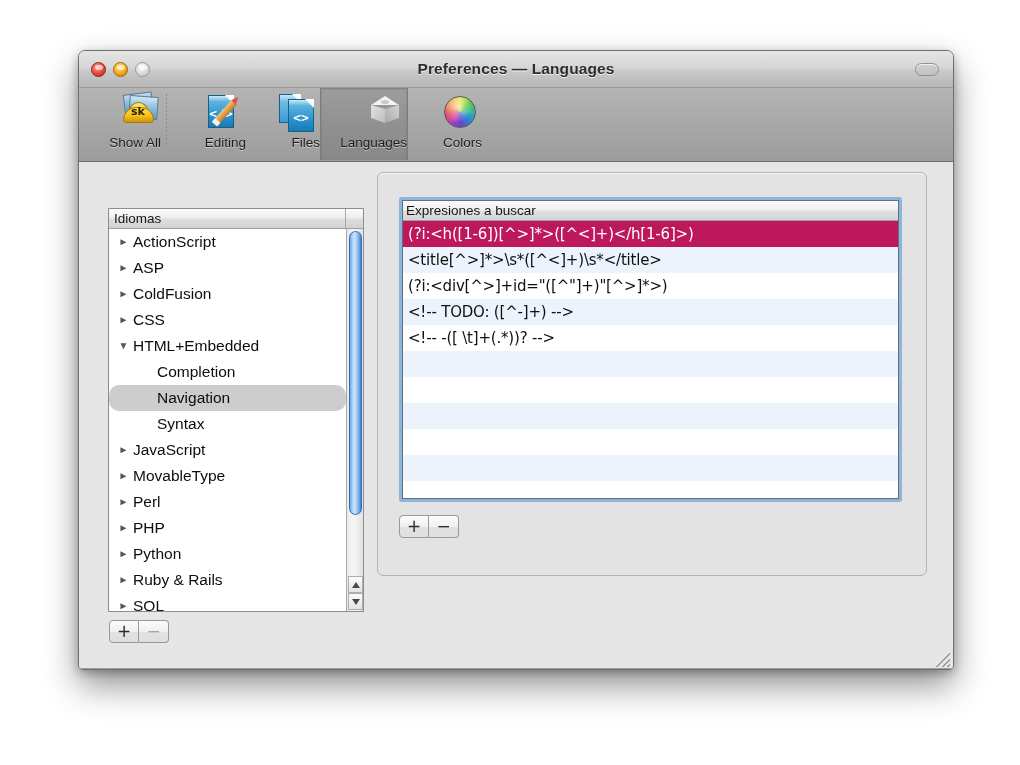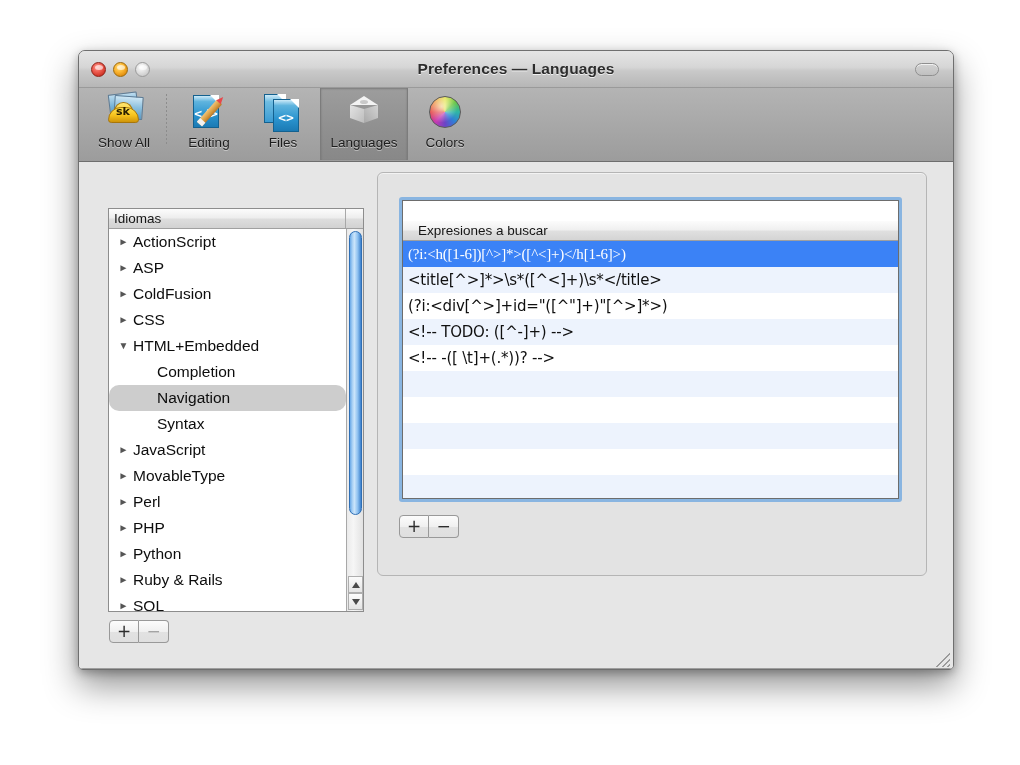--- a/index.html
+++ b/index.html
@@ -102,21 +102,21 @@
     align-items: flex-start;
     padding-left: 8px;
     box-sizing: border-box;
   }
   .tb-item {
     position: relative;
     width: 74px;
     padding-top: 3px;
     display: flex;
     flex-direction: column;
-    align-items: center;
+    align-items: flex-end;
     justify-content: flex-start;
     height: 72px;
     box-sizing: border-box;
   }
   .tb-item.wide { width: 88px; }
   .tb-item.selected {
     background: linear-gradient(to bottom, #9d9d9d 0%, #909090 55%, #888888 100%);
     border-left: 1px solid #7c7c7c;
     border-right: 1px solid #7c7c7c;
     box-shadow: inset 0 1px 2px rgba(0,0,0,0.22);
@@ -465,45 +465,44 @@
     flex-direction: column;
     overflow: hidden;
   }
   #table-header {
     height: 20px;
     flex: 0 0 20px;
     background: linear-gradient(to bottom, #fcfcfc 0%, #efefef 48%, #e0e0e0 52%, #d4d4d4 100%);
     border-bottom: 1px solid #9f9f9f;
     display: flex;
     align-items: center;
-    padding-left: 15px;
+    padding-left: 3px;
     font-size: 13.5px;
     color: #151515;
     box-sizing: border-box;
-    margin-top: 20px;
   }
   #table-body {
     flex: 1 1 auto;
     overflow: hidden;
   }
   .tr {
     height: 26px;
     display: flex;
     align-items: center;
     padding-left: 5px;
     font-size: 15px;
     color: #101010;
     box-sizing: border-box;
     white-space: nowrap;
     font-family: "DejaVu Sans", "Liberation Sans", sans-serif;
     letter-spacing: -0.2px;
   }
   .tr.odd { background: #ffffff; }
   .tr.even { background: #edf3fd; }
-  .tr.selected { background: #3b82f6; color: #ffffff; font-family: Liberation Serif, serif; }
+  .tr.selected { background: #be185d; color: #ffffff; }
 
   #table-buttons {
     position: absolute;
     left: 21px;
     top: 342px;
     display: flex;
   }
 
   
   #grip {

